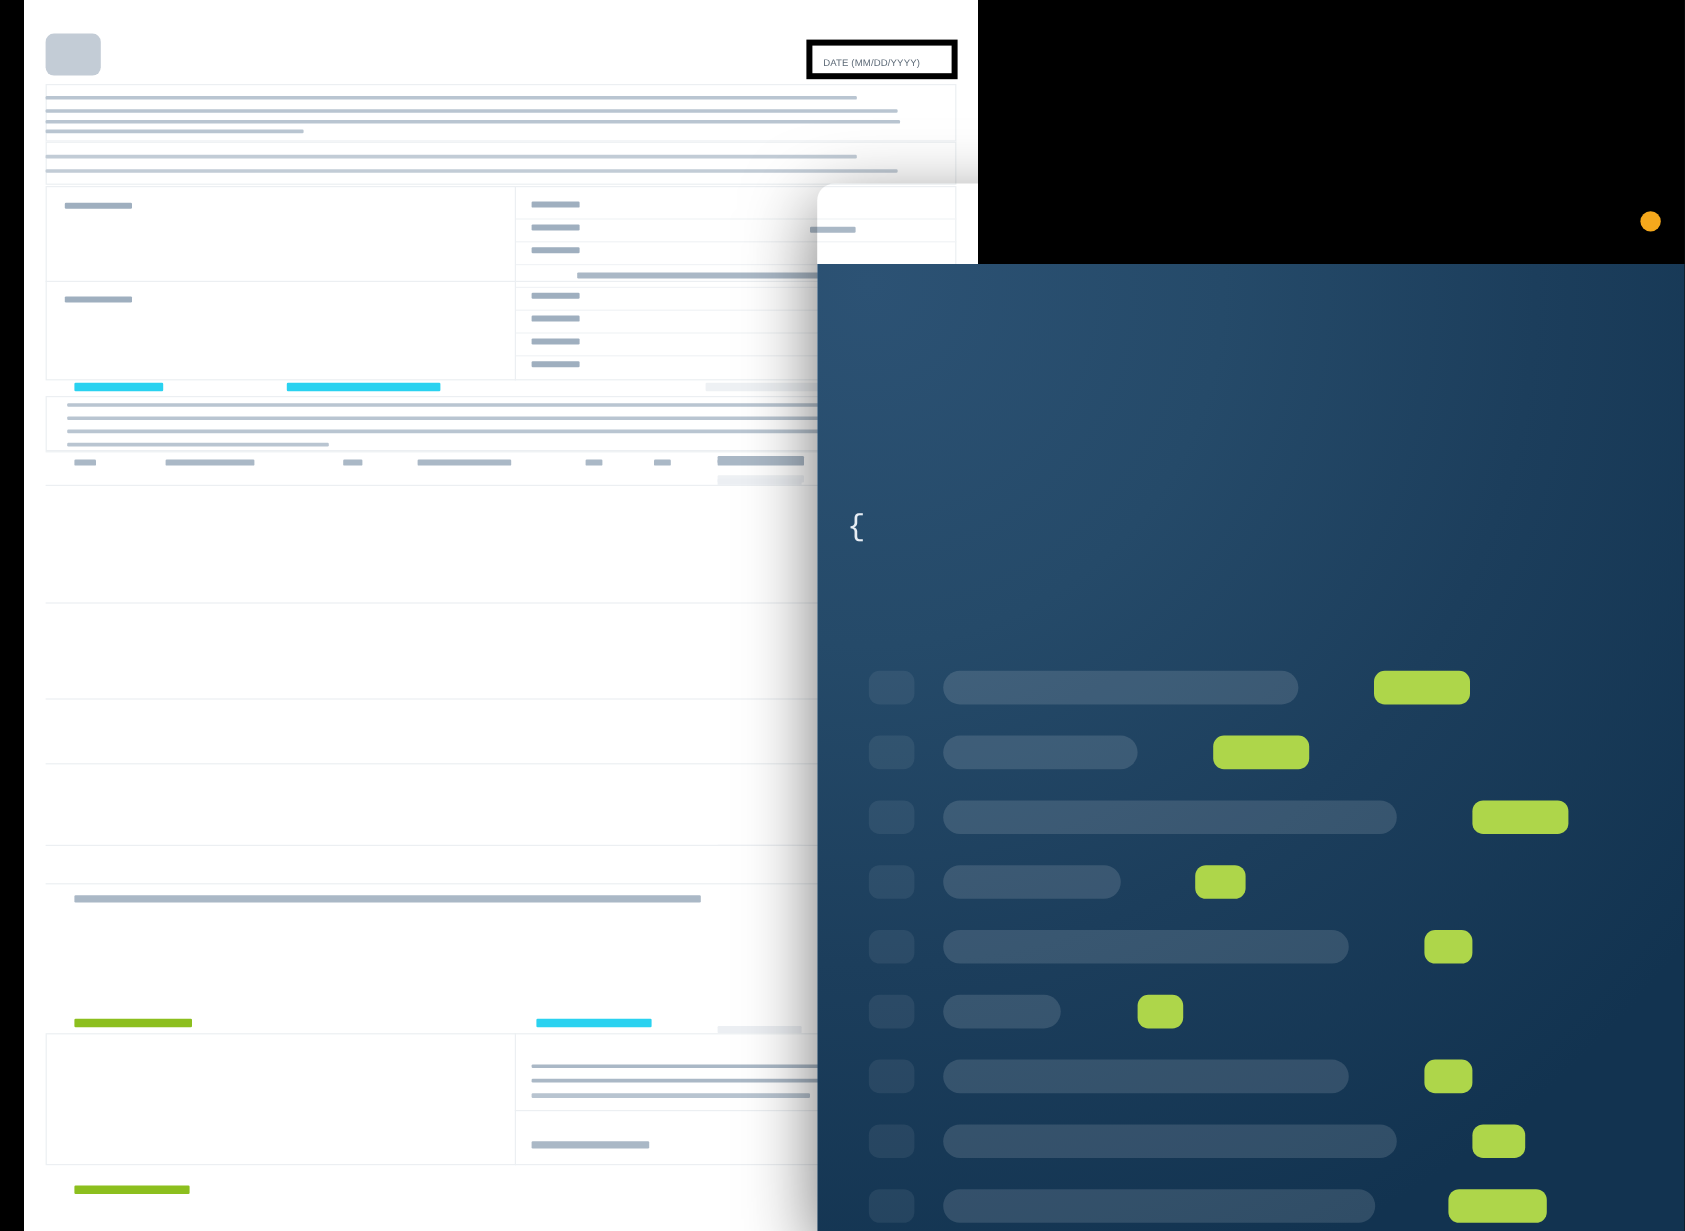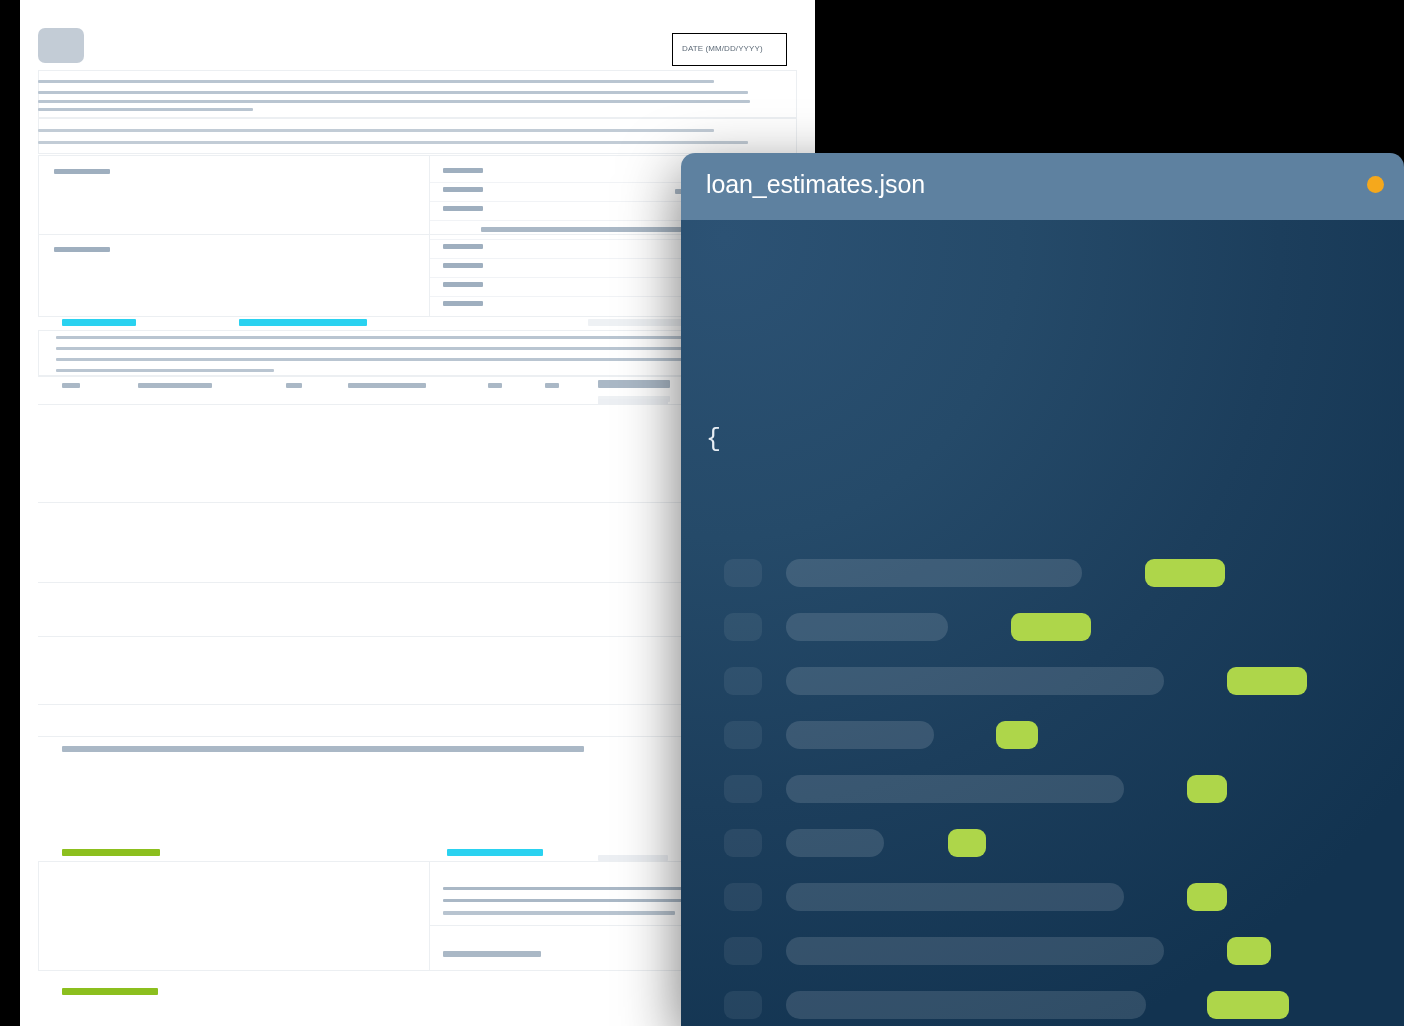--- a/index.html
+++ b/index.html
@@ -22,22 +22,22 @@
   .logo-ph{
     position:absolute;left:18px;top:28px;width:46px;height:35px;
     background:#c3ccd6;border-radius:7px;
   }
   .doc-title{
     position:absolute;left:0;top:26px;width:795px;text-align:center;
     font-size:24px;font-weight:bold;color:#7fbf20;letter-spacing:-.2px;
     padding-right:110px;box-sizing:border-box;
   }
   .date-box{
-    position:absolute;left:652px;top:33px;width:115px;height:33px;
-    border:1px solid #000000;background:#fff;box-sizing:border-box;
+    position:absolute;left:652px;top:33px;width:126px;height:33px;
+    border:5px solid #000000;background:#fff;box-sizing:border-box;
   }
   .date-box span{
     position:absolute;left:9px;top:10px;font-size:8px;color:#5e6b78;
     letter-spacing:.1px;white-space:nowrap;
   }
 
   
   .ln{position:absolute;border-radius:1px;}
 
   
@@ -240,23 +240,20 @@
         <div class="ln" style="left:423px;top:887px;width:262px;height:3px;background:#aab8c6;"></div>
         <div class="ln" style="left:423px;top:899px;width:262px;height:3px;background:#aab8c6;"></div>
         <div class="ln" style="left:423px;top:911px;width:232px;height:4px;background:#b8c4d0;"></div>
         <div class="ln" style="left:423px;top:951px;width:98px;height:6px;background:#aab8c6;"></div>
       </div>
 
   </div>
 </div>
 
 <div id="panel">
-  <div id="panel-head">
-    <div id="panel-title">loan_estimates.json</div>
-  </div>
   <div id="panel-body">
     <div class="brace" style="left:25px;top:205px;">{</div>
     <div id="json-rows">
         <div class="j-row" style="left:43px;top:339px;width:640px;">
           <div class="j-bullet"></div>
           <div class="j-key" style="left:62px;width:296px;"></div>
           <div class="j-val" style="left:421px;width:80px;background:#aed64a;"></div>
         </div>
         <div class="j-row" style="left:43px;top:393px;width:640px;">
           <div class="j-bullet"></div>

